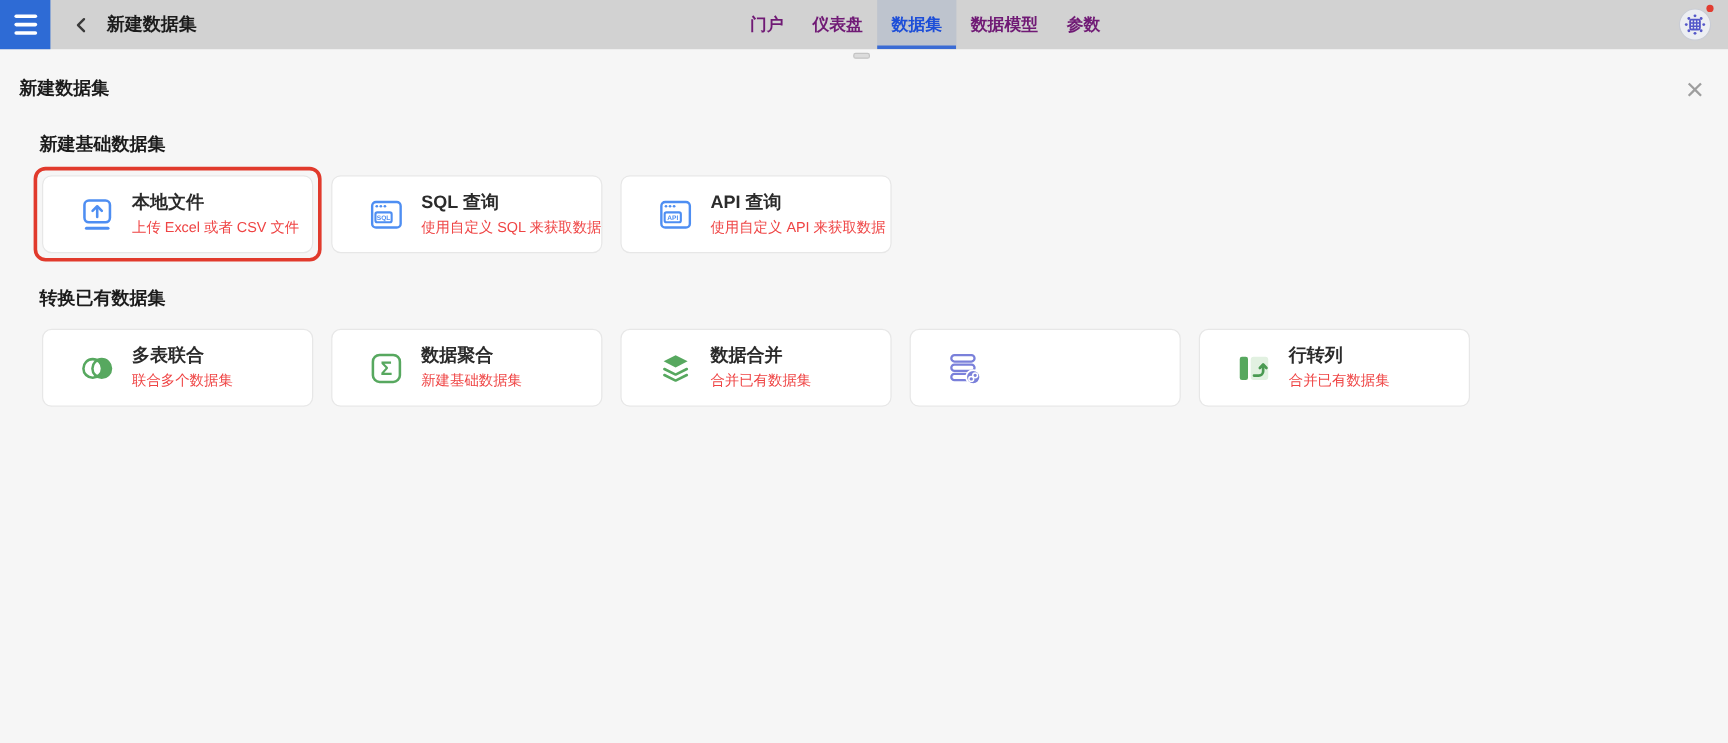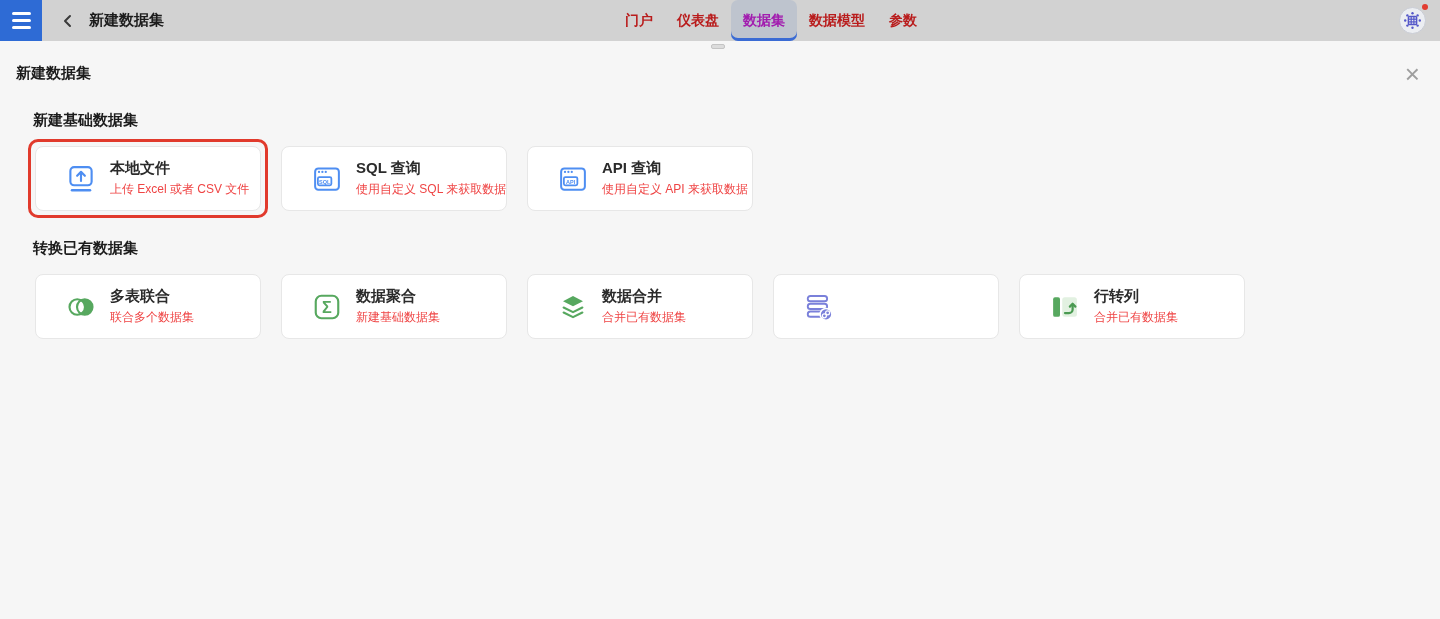--- a/index.html
+++ b/index.html
@@ -18,45 +18,45 @@
   .menu-btn {
     width:42px; background:#2e6bd5; display:flex; flex-direction:column;
     align-items:center; justify-content:center; cursor:pointer; border:none;
   }
   .menu-btn span { display:block; width:19px; height:2.5px; background:#fff; border-radius:2px; margin:2.2px 0; }
   .back-btn { width:30px; margin-left:11px; display:flex; align-items:center; justify-content:center; cursor:pointer; }
   .topbar-title { align-self:center; margin-left:6px; font-size:15px; font-weight:700; color:#1c1c1c; }
   .main-nav { position:absolute; left:613px; top:0; height:41px; display:flex; }
   .nav-item {
     padding:0 12px; line-height:41px; font-size:14px; font-weight:700;
-    color:#b91c1c; cursor:pointer; white-space:nowrap;
+    color:#701a75; cursor:pointer; white-space:nowrap;
   }
   .nav-item.active {
-    color:#a21caf; background:#bec4ce; box-shadow:inset 0 -3px 0 #3a6bd4;border-radius:7px;
+    color:#1d4ed8; background:#bec4ce; box-shadow:inset 0 -3px 0 #3a6bd4;
   }
   .avatar-wrap { position:absolute; right:14px; top:7px; width:27px; height:27px; cursor:pointer; }
   .red-dot {
     position:absolute; right:-2px; top:-3px; width:6px; height:6px;
     border-radius:50%; background:#e23c30;
   }
   .drag-handle {
     position:absolute; top:44px; left:711px; width:14px; height:5px;
     background:#dcdcdc; border:1px solid #c4c4c4; border-radius:2px; cursor:pointer;
   }
   
   .dialog-head {
     display:flex; justify-content:space-between; align-items:center;
     padding:23px 20px 0 16px;
   }
   .dialog-title { font-size:15px; font-weight:700; color:#1c1c1c; }
   .close-btn { font-size:26px; font-weight:300; line-height:18px; color:#9e9e9e; cursor:pointer; }
   .section-title { margin:28px 0 0 33px; font-size:15px; font-weight:700; color:#1c1c1c; }
   .cards {
     display:flex; flex-wrap:wrap; column-gap:15px; row-gap:15px;
-    margin:16px 34px 0 35px; align-items:center; width:1371px;gap:20px;
+    margin:16px 34px 0 35px; align-items:center; width:1371px;
   }
   .card {
     width:226px; height:65px; background:#fff; border:1px solid #e7e7e7;
     border-radius:8px; display:flex; align-items:center; padding-left:29px;
     cursor:pointer;
   }
   .card .icon { width:32px; height:32px; flex:none; display:flex; align-items:center; justify-content:center; }
   .card .txt { margin-left:13px; }
   .card-title { font-size:15px; font-weight:700; color:#2b2b2b; }
   .card-sub { font-size:12px; color:#ef4444; margin-top:3px; white-space:nowrap; }

